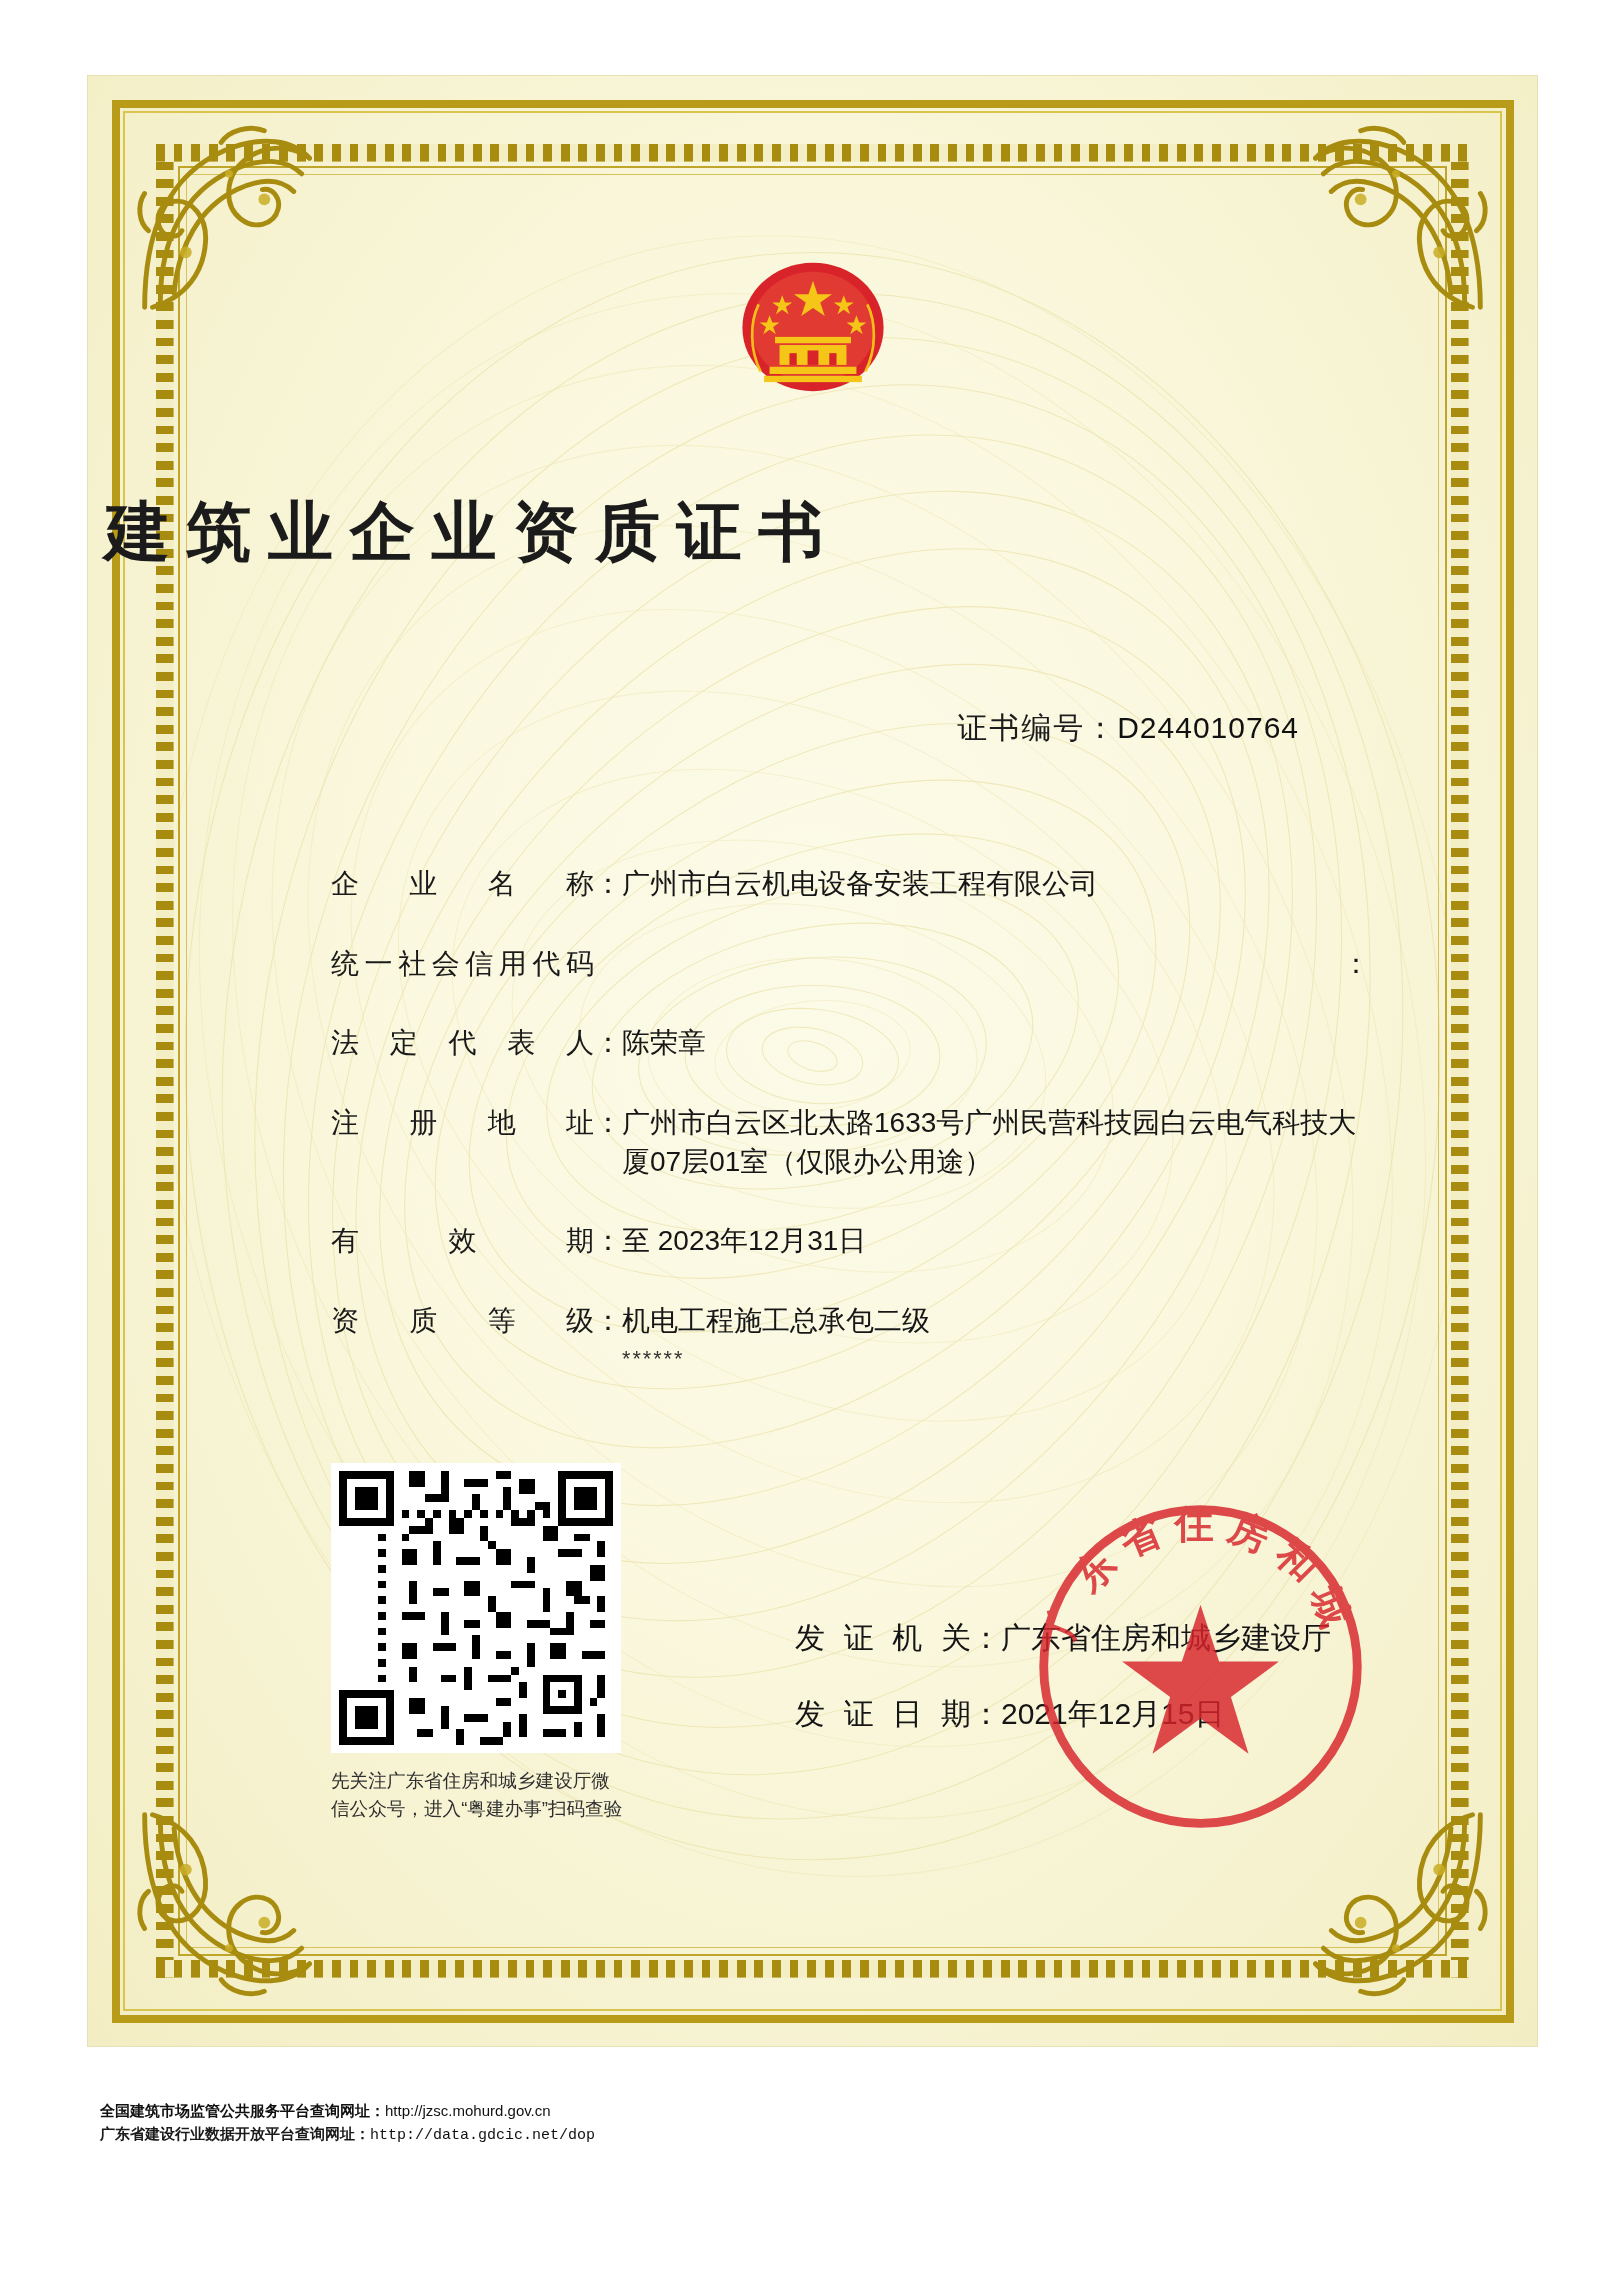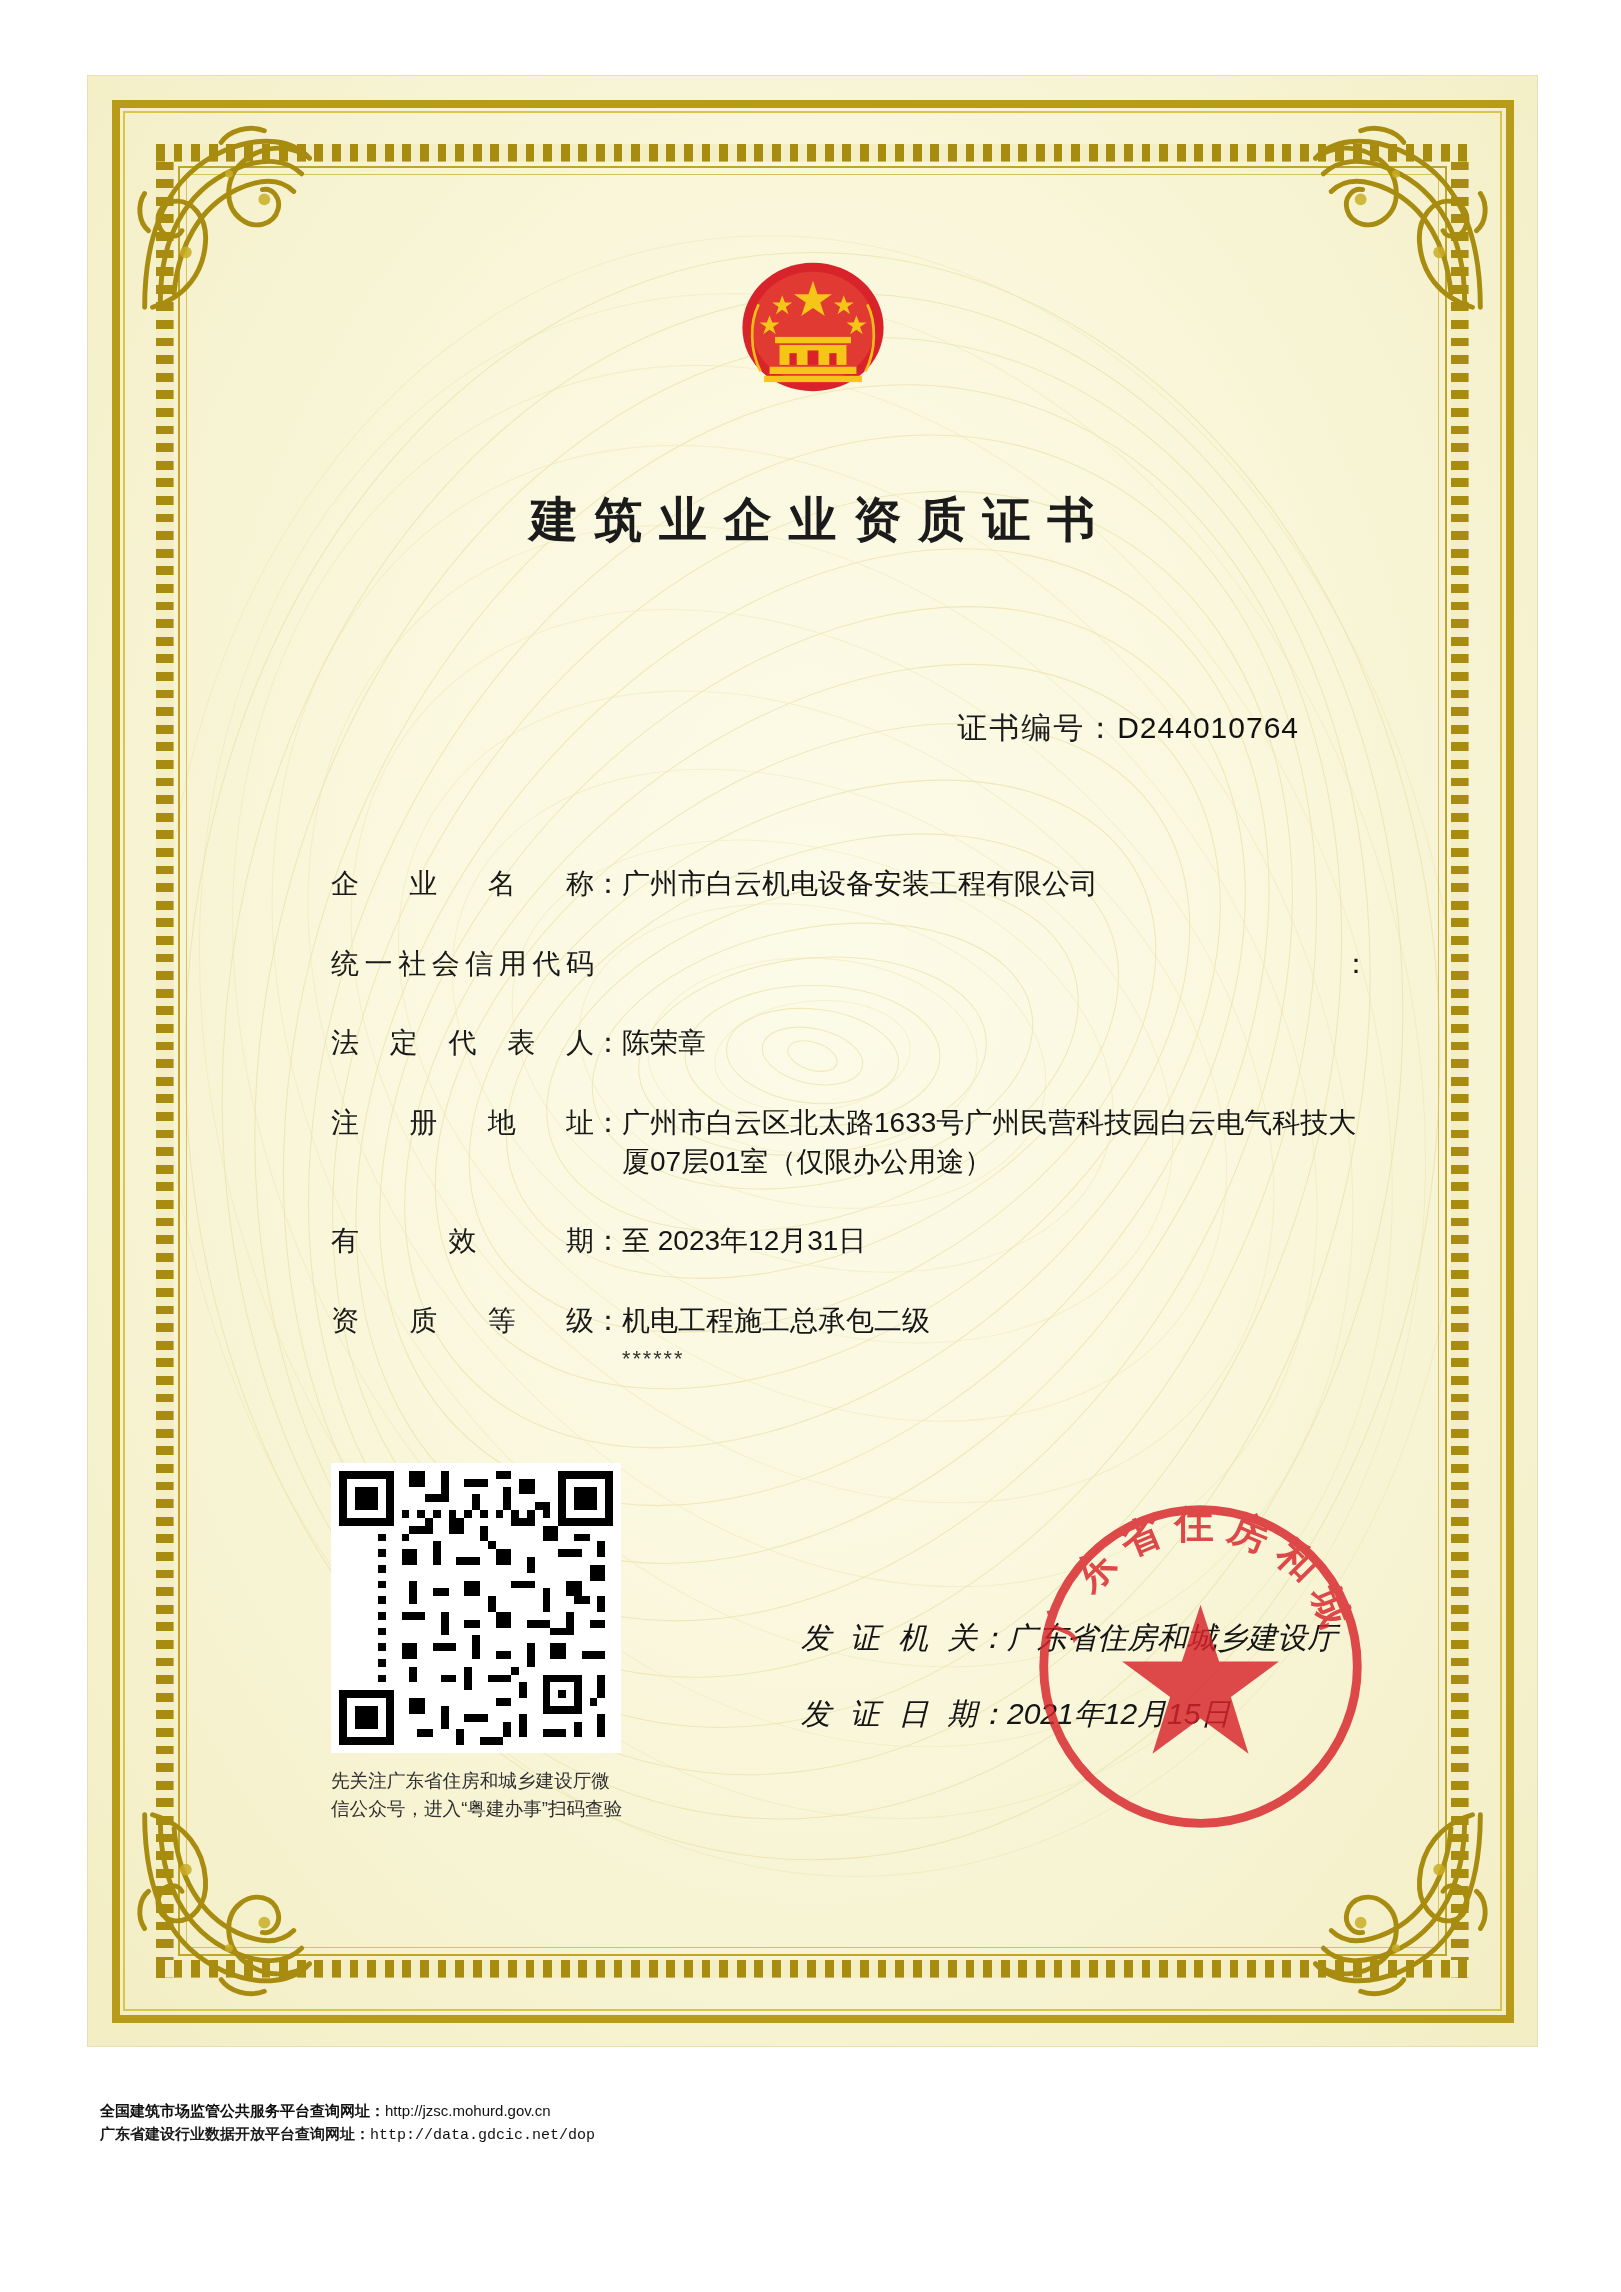--- a/index.html
+++ b/index.html
@@ -98,22 +98,22 @@
     transform: translateX(-50%);
     width: 181px;
     height: 181px;
   }
 
   
   .title {
     position: absolute;
     top: 412px;
     left: 0; right: 0;
-    text-align: center;
-    font-size: 48px;
+    text-align: left;
+    font-size: 65px;
     letter-spacing: 16.7px;
     font-weight: bold;
     color: #1b1b1b;
     text-indent: 16.7px;
     font-family: "DejaVu Sans", "Liberation Sans", sans-serif;
   }
 
   
   .cert-no {
     position: absolute;
@@ -184,25 +184,24 @@
     margin-top: 9.8px;
     font-size: 18.6px;
     line-height: 1.5;
     color: #2f2f2f;
     width: 294px;
   }
 
   
   .issue-block {
     position: absolute;
-    right: 187px;
+    right: 193px;
     bottom: 276px;
     width: 549px;
     text-align: left;
-    font-style: italic;
   }
   .issue-row {
     display: flex;
     align-items: baseline;
     font-size: 30px;
     color: #151515;
     margin-bottom: 35px;
     white-space: nowrap;
   }
   .issue-row .ilabel {

